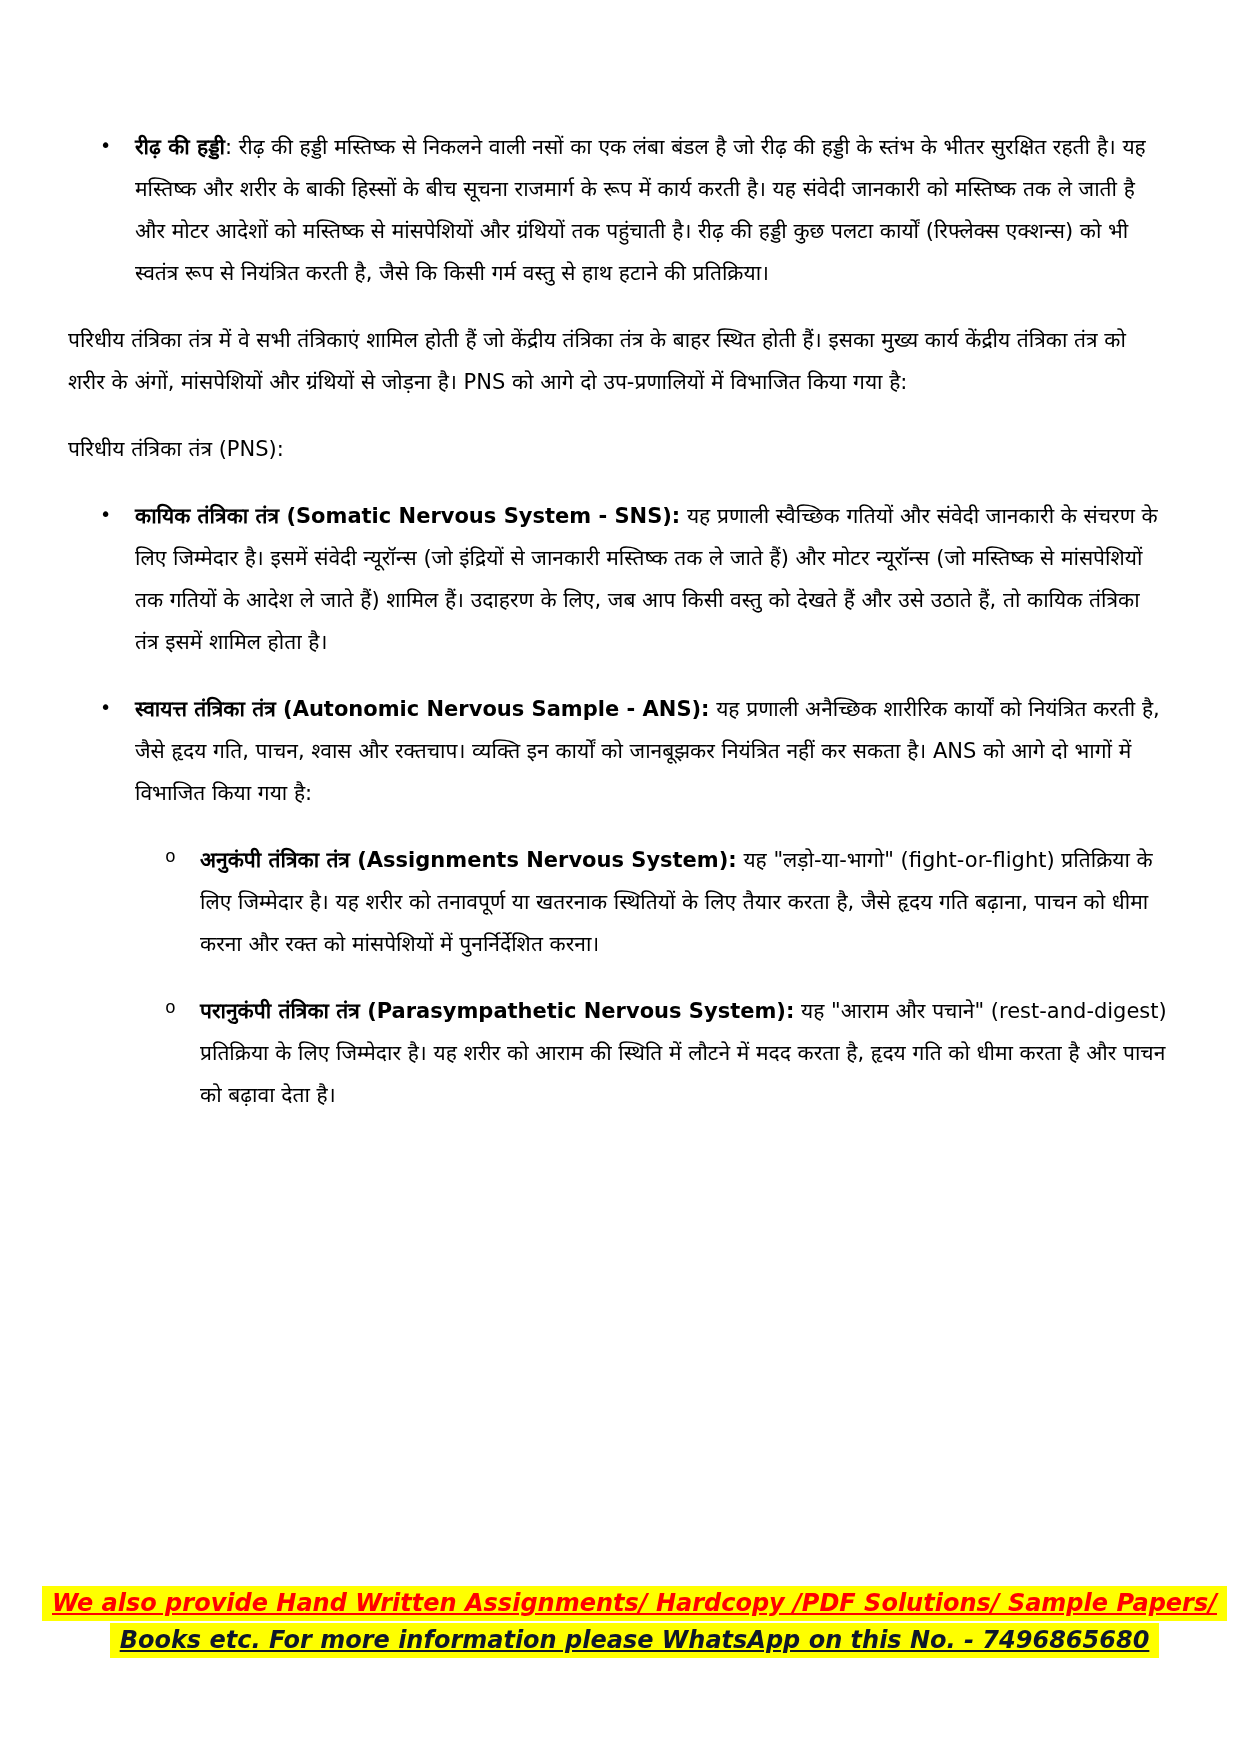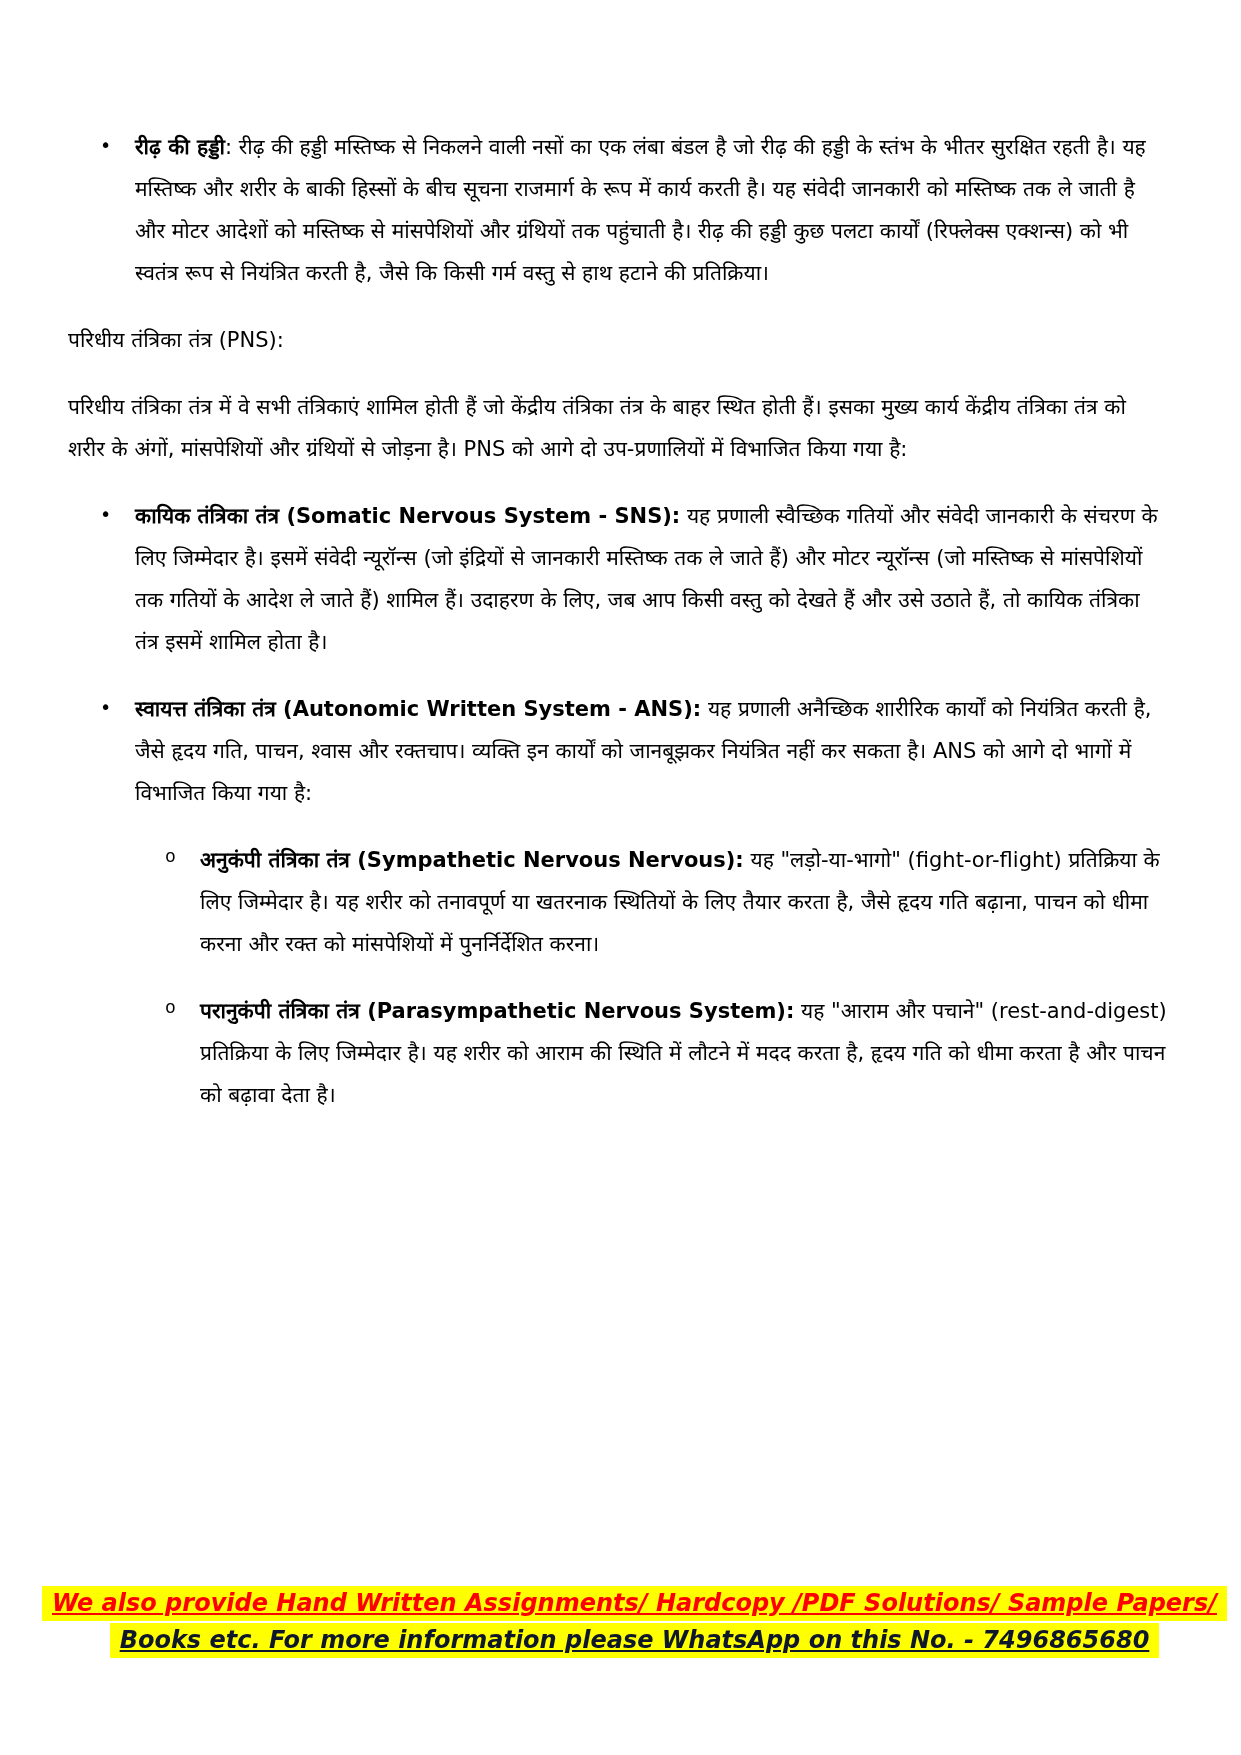--- a/index.html
+++ b/index.html
@@ -68,37 +68,37 @@
 <body style="background: rgb(255, 255, 255); color: rgb(0, 0, 0);">
 
 <div class="page">
   <div class="content">
 
     <div class="bullet l1">
       <span class="marker">•</span>
       <div class="btext"><span class="lead">रीढ़ की हड्डी</span><span>: रीढ़ की हड्डी मस्तिष्क से निकलने वाली नसों का एक लंबा बंडल है जो रीढ़ की हड्डी के स्तंभ के भीतर सुरक्षित रहती है। यह मस्तिष्क और शरीर के बाकी हिस्सों के बीच सूचना राजमार्ग के रूप में कार्य करती है। यह संवेदी जानकारी को मस्तिष्क तक ले जाती है और मोटर आदेशों को मस्तिष्क से मांसपेशियों और ग्रंथियों तक पहुंचाती है। रीढ़ की हड्डी कुछ पलटा कार्यों (रिफ्लेक्स एक्शन्स) को भी स्वतंत्र रूप से नियंत्रित करती है, जैसे कि किसी गर्म वस्तु से हाथ हटाने की प्रतिक्रिया।</span></div>
     </div>
 
+    <p class="para">परिधीय तंत्रिका तंत्र में वे सभी तंत्रिकाएं शामिल होती हैं जो केंद्रीय तंत्रिका तंत्र के बाहर स्थित होती हैं। इसका मुख्य कार्य केंद्रीय तंत्रिका तंत्र को शरीर के अंगों, मांसपेशियों और ग्रंथियों से जोड़ना है। PNS को आगे दो उप-प्रणालियों में विभाजित किया गया है:</p>
+
     <p class="para">परिधीय तंत्रिका तंत्र (PNS):</p>
-
-    <p class="para">परिधीय तंत्रिका तंत्र में वे सभी तंत्रिकाएं शामिल होती हैं जो केंद्रीय तंत्रिका तंत्र के बाहर स्थित होती हैं। इसका मुख्य कार्य केंद्रीय तंत्रिका तंत्र को शरीर के अंगों, मांसपेशियों और ग्रंथियों से जोड़ना है। PNS को आगे दो उप-प्रणालियों में विभाजित किया गया है:</p>
 
     <div class="bullet l1">
       <span class="marker">•</span>
       <div class="btext"><span class="lead">कायिक तंत्रिका तंत्र (Somatic Nervous System - SNS):</span><span> यह प्रणाली स्वैच्छिक गतियों और संवेदी जानकारी के संचरण के लिए जिम्मेदार है। इसमें संवेदी न्यूरॉन्स (जो इंद्रियों से जानकारी मस्तिष्क तक ले जाते हैं) और मोटर न्यूरॉन्स (जो मस्तिष्क से मांसपेशियों तक गतियों के आदेश ले जाते हैं) शामिल हैं। उदाहरण के लिए, जब आप किसी वस्तु को देखते हैं और उसे उठाते हैं, तो कायिक तंत्रिका तंत्र इसमें शामिल होता है।</span></div>
     </div>
 
     <div class="bullet l1">
       <span class="marker">•</span>
-      <div class="btext"><span class="lead">स्वायत्त तंत्रिका तंत्र (Autonomic Written System - ANS):</span><span> यह प्रणाली अनैच्छिक शारीरिक कार्यों को नियंत्रित करती है, जैसे हृदय गति, पाचन, श्वास और रक्तचाप। व्यक्ति इन कार्यों को जानबूझकर नियंत्रित नहीं कर सकता है। ANS को आगे दो भागों में विभाजित किया गया है:</span></div>
+      <div class="btext"><span class="lead">स्वायत्त तंत्रिका तंत्र (Autonomic Nervous Sample - ANS):</span><span> यह प्रणाली अनैच्छिक शारीरिक कार्यों को नियंत्रित करती है, जैसे हृदय गति, पाचन, श्वास और रक्तचाप। व्यक्ति इन कार्यों को जानबूझकर नियंत्रित नहीं कर सकता है। ANS को आगे दो भागों में विभाजित किया गया है:</span></div>
     </div>
 
     <div class="bullet l2">
       <span class="marker">o</span>
-      <div class="btext"><span class="lead">अनुकंपी तंत्रिका तंत्र (Sympathetic Nervous Nervous):</span><span> यह "लड़ो-या-भागो" (fight-or-flight) प्रतिक्रिया के लिए जिम्मेदार है। यह शरीर को तनावपूर्ण या खतरनाक स्थितियों के लिए तैयार करता है, जैसे हृदय गति बढ़ाना, पाचन को धीमा करना और रक्त को मांसपेशियों में पुनर्निर्देशित करना।</span></div>
+      <div class="btext"><span class="lead">अनुकंपी तंत्रिका तंत्र (Assignments Nervous System):</span><span> यह "लड़ो-या-भागो" (fight-or-flight) प्रतिक्रिया के लिए जिम्मेदार है। यह शरीर को तनावपूर्ण या खतरनाक स्थितियों के लिए तैयार करता है, जैसे हृदय गति बढ़ाना, पाचन को धीमा करना और रक्त को मांसपेशियों में पुनर्निर्देशित करना।</span></div>
     </div>
 
     <div class="bullet l2">
       <span class="marker">o</span>
       <div class="btext"><span class="lead">परानुकंपी तंत्रिका तंत्र (Parasympathetic Nervous System):</span><span> यह "आराम और पचाने" (rest-and-digest) प्रतिक्रिया के लिए जिम्मेदार है। यह शरीर को आराम की स्थिति में लौटने में मदद करता है, हृदय गति को धीमा करता है और पाचन को बढ़ावा देता है।</span></div>
     </div>
 
 
 
 

